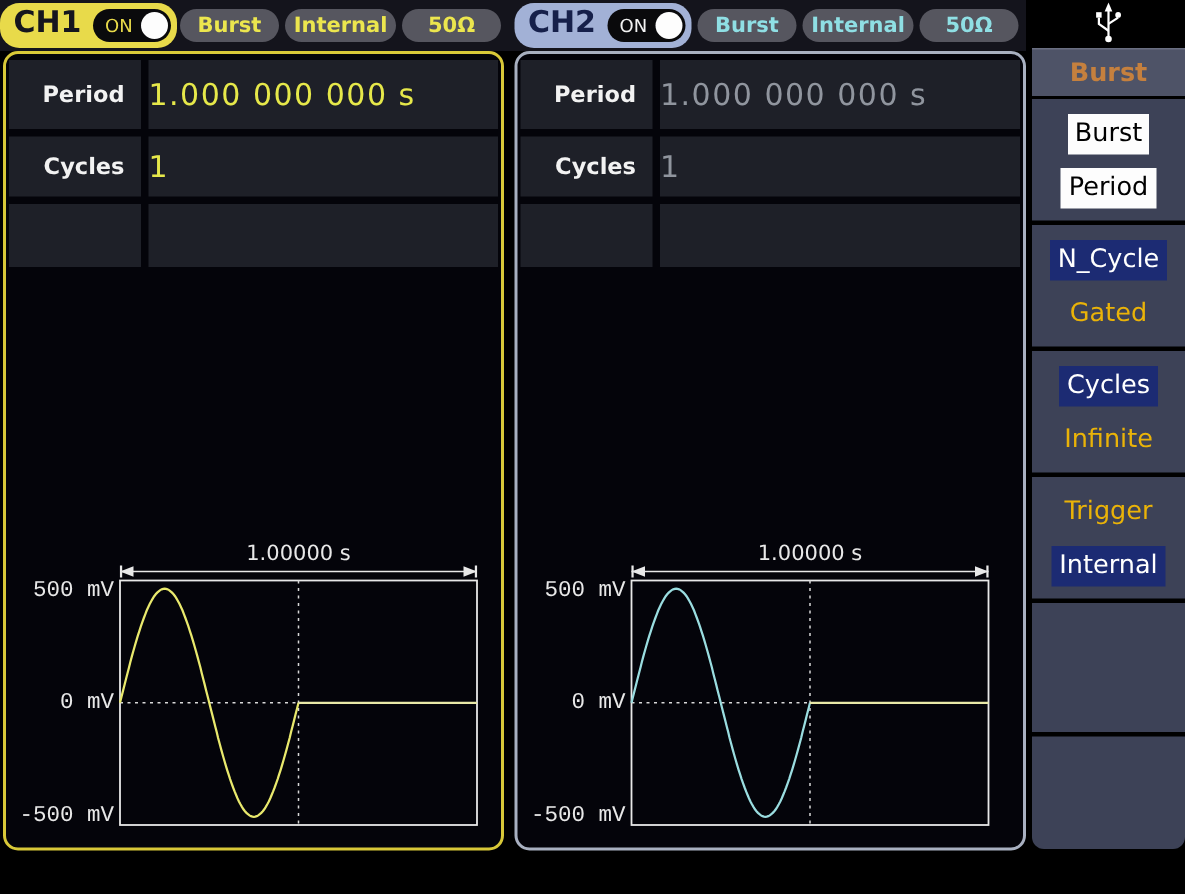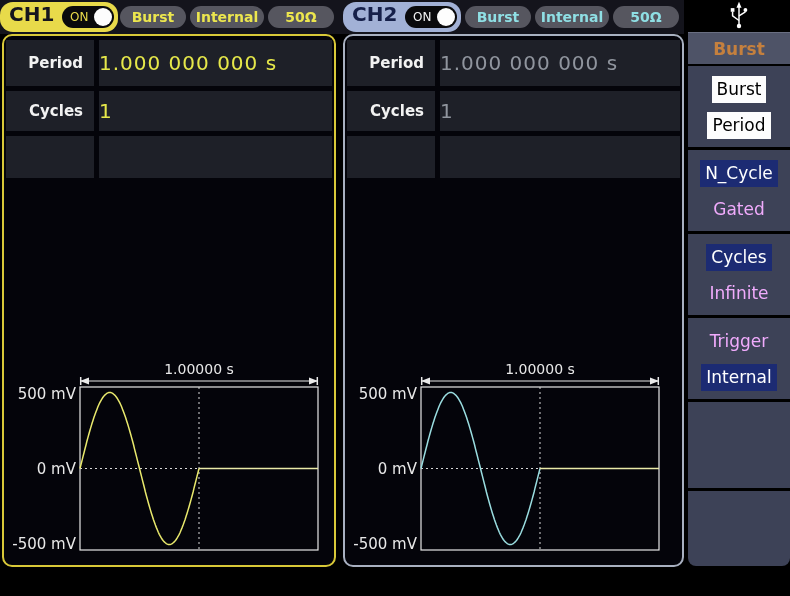--- a/index.html
+++ b/index.html
@@ -49,38 +49,38 @@
   .lbl { display:flex; align-items:center; justify-content:flex-end;
          padding-right:11px; color:#f2f2f2; font-size:15px; font-weight:bold; }
   .val { display:flex; align-items:center; font-size:20px;
          letter-spacing:1px; }
   .ch1-colors .val { color:#e6e84a; }
   .ch2-colors .val { color:#90959e; }
 
   .time-label { position:absolute; left:76px; width:238px; top:325px;
                 text-align:center; color:#e8e8e8; font-size:14px; }
   .ylab { position:absolute; left:0; width:72px; text-align:right;
-          color:#e8e8e8; font-size:15px; }
+          color:#e8e8e8; font-size:15px;font-family:Liberation Mono, monospace; }
   .ylab.y-top { top:349px; } .ylab.y-mid { top:424px; } .ylab.y-bot { top:499px; }
   .wave-svg { position:absolute; left:0; top:340px; }
 
   
   .menu { left:688px; top:0; width:102px; height:596px; }
   .menu-title { position:absolute; left:0; top:32px; width:102px; height:32px;
                 background:#4e5367; display:flex; align-items:center; justify-content:center;
                 color:#c5803e; font-size:17px; font-weight:bold;
                 border-top:1px solid #6a6f82; }
   .menu-group { position:absolute; left:0; width:102px; background:#3d4257;
                 display:flex; flex-direction:column; align-items:center;
                 padding-top:10px; gap:9px; }
   .mg1 { top:66px;  height:81px; } .mg2 { top:150px; height:81px; }
   .mg3 { top:234px; height:81px; } .mg4 { top:318px; height:81px; }
   .mg5 { top:402px; height:86px; } .mg6 { top:491px; height:75px;
          border-radius:0 0 8px 8px; }
-  .mline { font-size:17px; color:#f0abfc; padding:1px 5px; line-height:25px; }
+  .mline { font-size:17px; color:#eab308; padding:1px 5px; line-height:25px; }
   .mline.selected  { background:#fdfdfd; color:#000; }
   .mline.highlight { background:#1c2b73; color:#fff; }
 
   
   .status { left:2px; top:572px; width:770px; height:23px; background:#020204;
             border:2px solid #d8d8d8; border-radius:8px; }
   .status span { position:absolute; top:1px; color:#e8992e; font-size:15px;
                  white-space:nowrap; }
 </style>
 </head>

